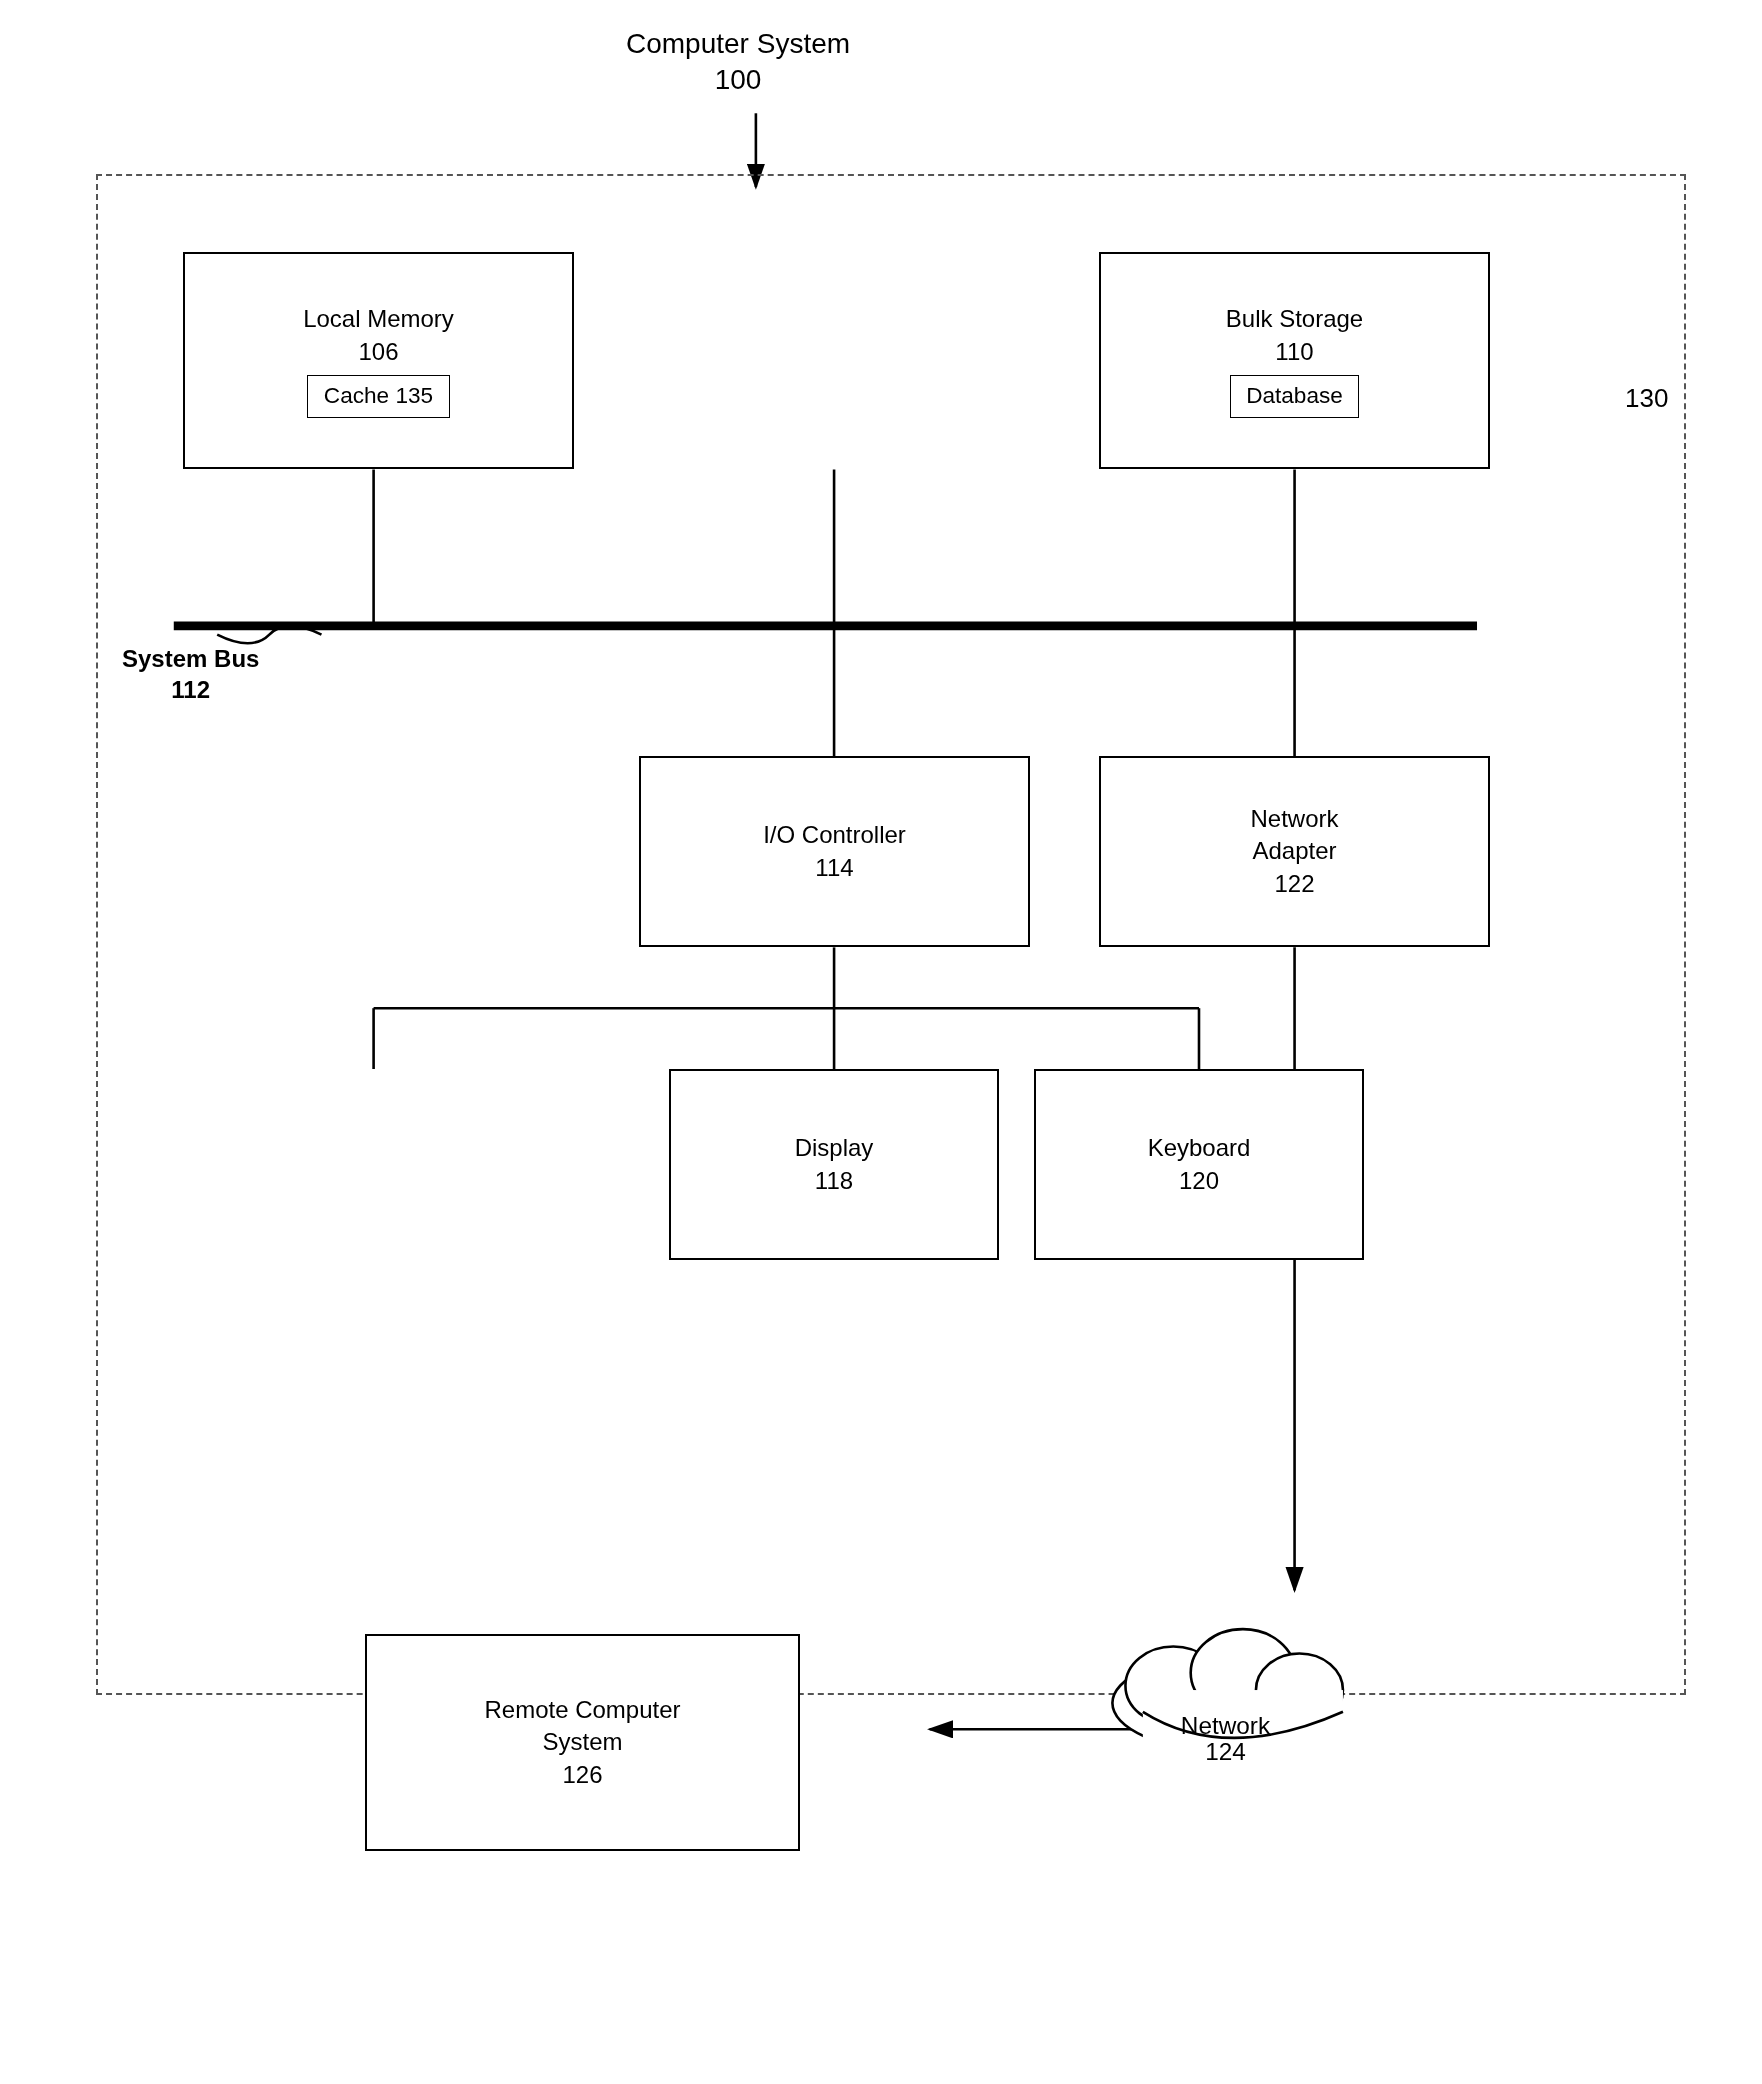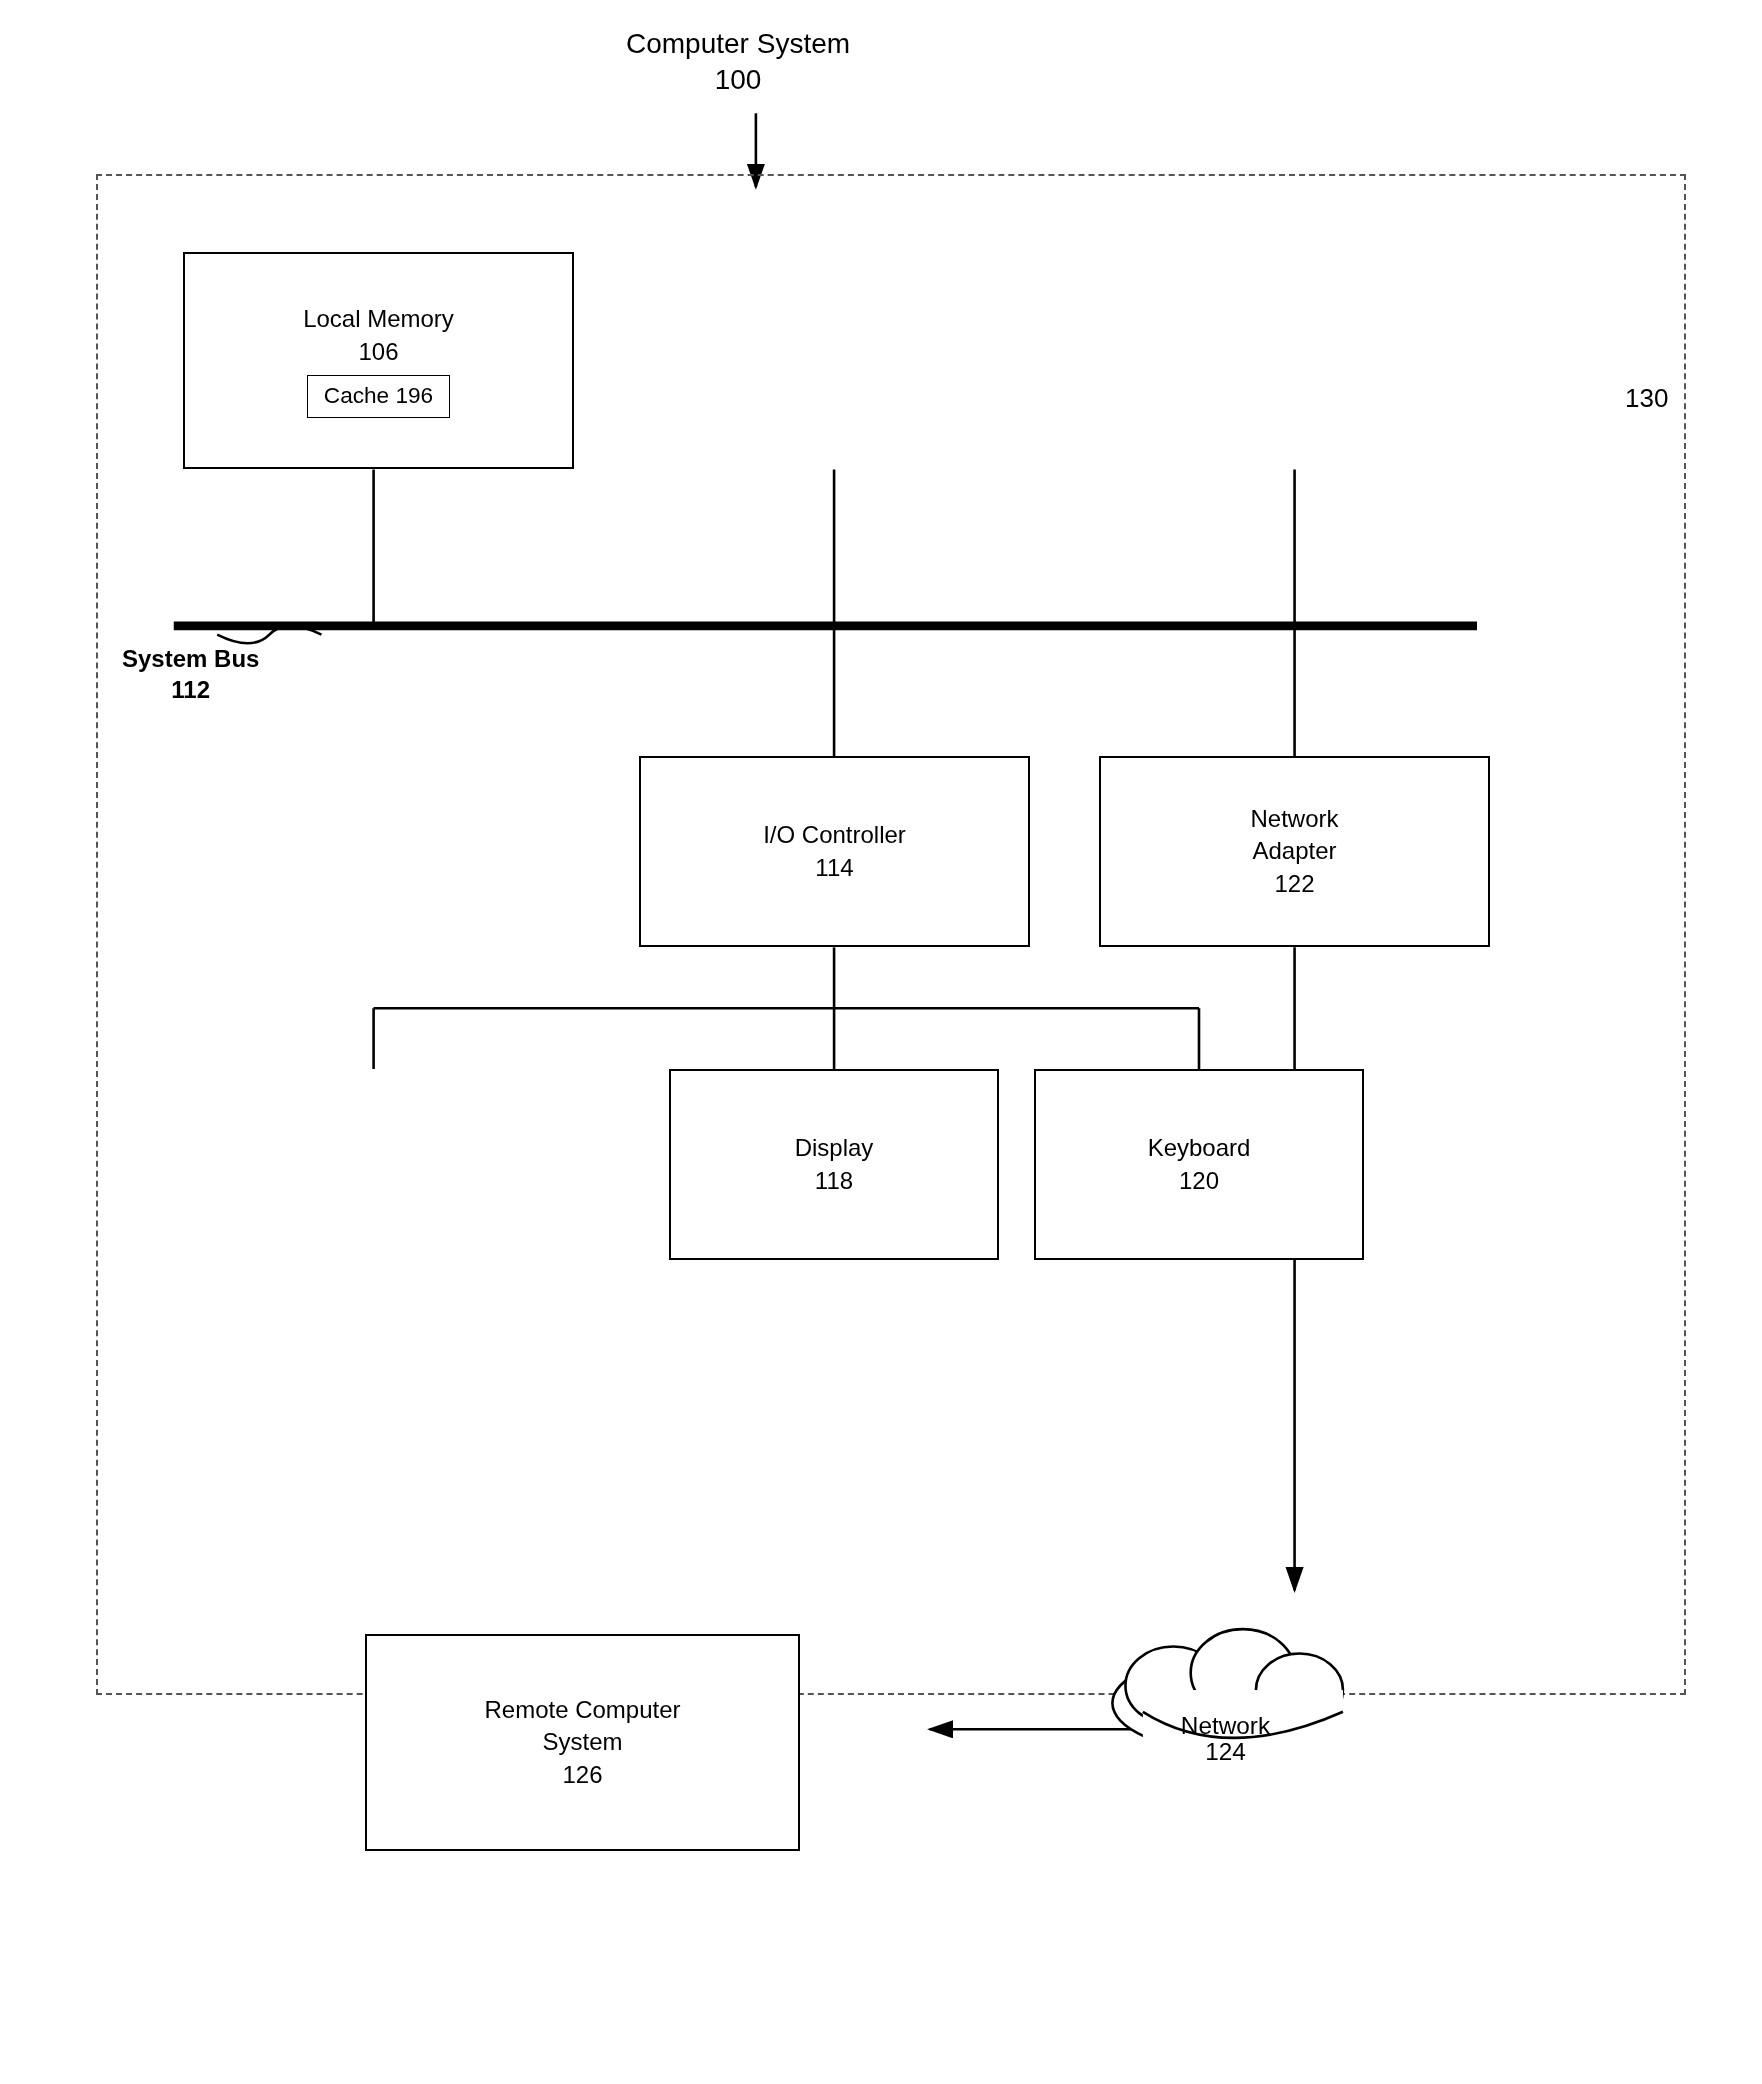--- a/index.html
+++ b/index.html
@@ -119,24 +119,28 @@
     <path d="M 370 730 Q 330 710 310 730 Q 290 750 250 730" stroke="#000" stroke-width="3" fill="none"></path>
 
   </svg>
 
   <div class="outer-dashed" style="left:96px; top:174px; width:1590px; height:1521px;"></div>
 
   <div class="label" style="left:1625px; top:382px; font-size:26px;">130</div>
 
   <div class="box" style="left:183px; top:252px; width:391px; height:217px;">
     <div>Local Memory<br>106</div>
-    <div class="inner-box">Cache 196</div>
+    <div class="inner-box">Cache 135</div>
   </div>
 
 
+  <div class="box" style="left:1099px; top:252px; width:391px; height:217px;">
+    <div>Bulk Storage<br>110</div>
+    <div class="inner-box">Database</div>
+  </div>
 
   <div class="label" style="left:122px; top:643px; font-size:24px;font-weight:bold;">System Bus<br>112</div>
 
   <div class="box" style="left:639px; top:756px; width:391px; height:191px;">
     <div>I/O Controller<br>114</div>
   </div>
 
   <div class="box" style="left:1099px; top:756px; width:391px; height:191px;">
     <div>Network<br>Adapter<br>122</div>
   </div>

